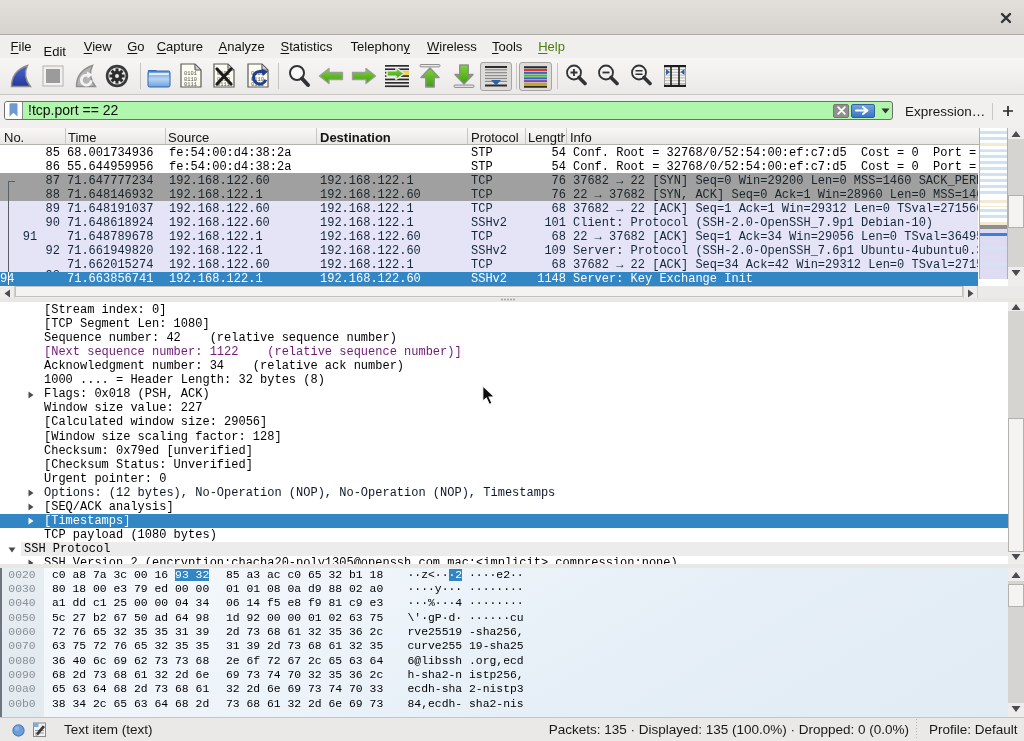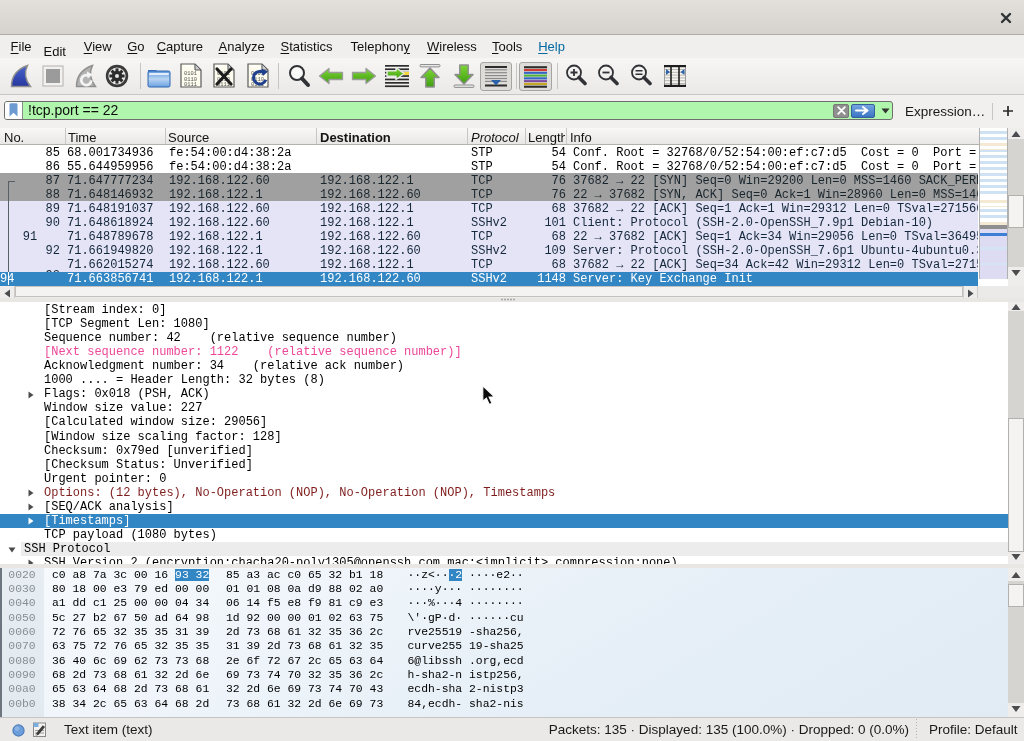--- a/index.html
+++ b/index.html
@@ -16,21 +16,21 @@
 <div class="a" style="left:10.6px;top:38.5px;font-size:13px;color:#111"><u>F</u>ile</div>
 <div class="a" style="left:43.5px;top:44px;font-size:13px;color:#111"><u>E</u>dit</div>
 <div class="a" style="left:83.7px;top:38.5px;font-size:13px;color:#111"><u>V</u>iew</div>
 <div class="a" style="left:127.2px;top:38.5px;font-size:13px;color:#111"><u>G</u>o</div>
 <div class="a" style="left:156.7px;top:38.5px;font-size:13px;color:#111"><u>C</u>apture</div>
 <div class="a" style="left:218.5px;top:38.5px;font-size:13px;color:#111"><u>A</u>nalyze</div>
 <div class="a" style="left:280.5px;top:38.5px;font-size:13px;color:#111"><u>S</u>tatistics</div>
 <div class="a" style="left:350.6px;top:38.5px;font-size:13px;color:#111">Telephon<u>y</u></div>
 <div class="a" style="left:427.0px;top:38.5px;font-size:13px;color:#111"><u>W</u>ireless</div>
 <div class="a" style="left:492.0px;top:38.5px;font-size:13px;color:#111"><u>T</u>ools</div>
-<div class="a" style="left:538.2px;top:38.5px;font-size:13px;color:#0369a1"><u>H</u>elp</div>
+<div class="a" style="left:538.2px;top:38.5px;font-size:13px;color:#4d7c0f"><u>H</u>elp</div>
 <div class="a" style="left:0;top:58px;width:1024px;height:37px;background:linear-gradient(#f7f6f5,#ebe9e7);border-bottom:1px solid #c9c7c4;box-sizing:border-box"></div>
 <svg width="0" height="0" style="position:absolute">
       <defs>
 <linearGradient id="gblue" x1="0" y1="0" x2="0" y2="1">
           <stop offset="0" stop-color="#4a66cf"></stop>
           <stop offset="1" stop-color="#26379e"></stop>
         </linearGradient>
 <linearGradient id="gfold" x1="0" y1="0" x2="0" y2="1">
           <stop offset="0" stop-color="#5e97dd"></stop>
           <stop offset="0.5" stop-color="#b8d4f2"></stop>
@@ -213,21 +213,21 @@
 <div class="a" style="left:905px;top:104px;font-size:13.5px;color:#181818">Expression…</div>
 <div class="a" style="left:992px;top:103px;width:1px;height:17px;background:#c8c6c3"></div>
 <svg class="a" style="left:1002px;top:105px" width="12" height="12" viewBox="0 0 12 12">
       <path d="M1 6 H11 M6 1 V11" stroke="#2a2a2a" stroke-width="1.7"></path>
     </svg>
 <div class="a" style="left:0;top:128px;width:1024px;height:17px;background:linear-gradient(#f9f8f7,#e9e7e5);border-bottom:1px solid #b5b2ae;box-sizing:border-box"></div>
 <div class="a" style="left:4px;top:130px;font-size:13px;color:#141414;">No.</div>
 <div class="a" style="left:68px;top:130px;font-size:13px;color:#141414;">Time</div>
 <div class="a" style="left:168px;top:130px;font-size:13px;color:#141414;">Source</div>
 <div class="a" style="left:320px;top:130px;font-size:13px;color:#141414;font-weight:bold;">Destination</div>
-<div class="a" style="left:471px;top:130px;font-size:13px;color:#141414;font-style:italic;">Protocol</div>
+<div class="a" style="left:471px;top:130px;font-size:13px;color:#141414;">Protocol</div>
 <div class="a" style="left:528px;top:130px;font-size:13px;color:#141414;width:37px;overflow:hidden;">Length</div>
 <div class="a" style="left:570px;top:130px;font-size:13px;color:#141414;">Info</div>
 <div class="a" style="left:65px;top:128px;width:1px;height:16px;background:#c9c7c4"></div>
 <div class="a" style="left:165px;top:128px;width:1px;height:16px;background:#c9c7c4"></div>
 <div class="a" style="left:316px;top:128px;width:1px;height:16px;background:#c9c7c4"></div>
 <div class="a" style="left:467px;top:128px;width:1px;height:16px;background:#c9c7c4"></div>
 <div class="a" style="left:525px;top:128px;width:1px;height:16px;background:#c9c7c4"></div>
 <div class="a" style="left:566px;top:128px;width:1px;height:16px;background:#c9c7c4"></div>
 <div class="a" style="left:0;top:145.00px;width:978px;height:14.07px;background:#ffffff;color:#000000;overflow:hidden">
       <div class="m a" style="left:0;top:0.8px;width:60px;text-align:right">85</div>
@@ -358,37 +358,37 @@
       <circle cx="2" cy="1.5" r="0.9" fill="#9a9a9a"></circle>
       <circle cx="5" cy="1.5" r="0.9" fill="#9a9a9a"></circle>
       <circle cx="8" cy="1.5" r="0.9" fill="#9a9a9a"></circle>
       <circle cx="11" cy="1.5" r="0.9" fill="#9a9a9a"></circle>
       <circle cx="14" cy="1.5" r="0.9" fill="#9a9a9a"></circle>
     </svg>
 <div class="a" style="left:0;top:301.5px;width:1024px;height:262.0px;background:#ffffff"></div>
 <div class="m a" style="left:44px;top:303.00px;color:#000000">[Stream index: 0]</div>
 <div class="m a" style="left:44px;top:317.06px;color:#000000">[TCP Segment Len: 1080]</div>
 <div class="m a" style="left:44px;top:331.12px;color:#000000">Sequence number: 42    (relative sequence number)</div>
-<div class="m a" style="left:44px;top:345.18px;color:#ec4899">[Next sequence number: 1122    (relative sequence number)]</div>
+<div class="m a" style="left:44px;top:345.18px;color:#701a75">[Next sequence number: 1122    (relative sequence number)]</div>
 <div class="m a" style="left:44px;top:359.24px;color:#000000">Acknowledgment number: 34    (relative ack number)</div>
 <div class="m a" style="left:44px;top:373.30px;color:#000000">1000 .... = Header Length: 32 bytes (8)</div>
 <svg class="a" style="left:27.5px;top:390.56px" width="6" height="8" viewBox="0 0 6 8">
       <path d="M0.5 0.5 L5.5 4 L0.5 7.5 Z" fill="#4c4c4c"></path>
     </svg>
 <div class="m a" style="left:44px;top:387.36px;color:#000000">Flags: 0x018 (PSH, ACK)</div>
 <div class="m a" style="left:44px;top:401.42px;color:#000000">Window size value: 227</div>
 <div class="m a" style="left:44px;top:415.48px;color:#000000">[Calculated window size: 29056]</div>
 <div class="m a" style="left:44px;top:429.54px;color:#000000">[Window size scaling factor: 128]</div>
 <div class="m a" style="left:44px;top:443.60px;color:#000000">Checksum: 0x79ed [unverified]</div>
 <div class="m a" style="left:44px;top:457.66px;color:#000000">[Checksum Status: Unverified]</div>
 <div class="m a" style="left:44px;top:471.72px;color:#000000">Urgent pointer: 0</div>
 <svg class="a" style="left:27.5px;top:488.98px" width="6" height="8" viewBox="0 0 6 8">
       <path d="M0.5 0.5 L5.5 4 L0.5 7.5 Z" fill="#4c4c4c"></path>
     </svg>
-<div class="m a" style="left:44px;top:485.78px;color:#7f1d1d">Options: (12 bytes), No-Operation (NOP), No-Operation (NOP), Timestamps</div>
+<div class="m a" style="left:44px;top:485.78px;color:#0f172a">Options: (12 bytes), No-Operation (NOP), No-Operation (NOP), Timestamps</div>
 <svg class="a" style="left:27.5px;top:503.04px" width="6" height="8" viewBox="0 0 6 8">
       <path d="M0.5 0.5 L5.5 4 L0.5 7.5 Z" fill="#4c4c4c"></path>
     </svg>
 <div class="m a" style="left:44px;top:499.84px;color:#000000">[SEQ/ACK analysis]</div>
 <div class="a" style="left:0;top:513.90px;width:1008px;height:14px;background:#3286c4"></div>
 <svg class="a" style="left:27.5px;top:517.10px" width="6" height="8" viewBox="0 0 6 8">
       <path d="M0.5 0.5 L5.5 4 L0.5 7.5 Z" fill="#ffffff"></path>
     </svg>
 <div class="m a" style="left:44px;top:513.90px;color:#ffffff">[Timestamps]</div>
 <div class="m a" style="left:44px;top:527.96px;color:#000000">TCP payload (1080 bytes)</div>
@@ -444,21 +444,21 @@
 <div class="h a" style="left:8.3px;top:653.60px;color:#888f96">0080</div>
 <div class="h a" style="left:52px;top:653.60px;color:#000">36 40 6c 69 62 73 73 68</div>
 <div class="h a" style="left:226px;top:653.60px;color:#000">2e 6f 72 67 2c 65 63 64</div>
 <div class="h a" style="left:407.5px;top:653.60px;color:#000">6@libssh .org,ecd</div>
 <div class="h a" style="left:8.3px;top:667.90px;color:#888f96">0090</div>
 <div class="h a" style="left:52px;top:667.90px;color:#000">68 2d 73 68 61 32 2d 6e</div>
 <div class="h a" style="left:226px;top:667.90px;color:#000">69 73 74 70 32 35 36 2c</div>
 <div class="h a" style="left:407.5px;top:667.90px;color:#000">h-sha2-n istp256,</div>
 <div class="h a" style="left:8.3px;top:682.20px;color:#888f96">00a0</div>
 <div class="h a" style="left:52px;top:682.20px;color:#000">65 63 64 68 2d 73 68 61</div>
-<div class="h a" style="left:226px;top:682.20px;color:#000">32 2d 6e 69 73 74 70 43</div>
+<div class="h a" style="left:226px;top:682.20px;color:#000">32 2d 6e 69 73 74 70 33</div>
 <div class="h a" style="left:407.5px;top:682.20px;color:#000">ecdh-sha 2-nistp3</div>
 <div class="h a" style="left:8.3px;top:696.50px;color:#888f96">00b0</div>
 <div class="h a" style="left:52px;top:696.50px;color:#000">38 34 2c 65 63 64 68 2d</div>
 <div class="h a" style="left:226px;top:696.50px;color:#000">73 68 61 32 2d 6e 69 73</div>
 <div class="h a" style="left:407.5px;top:696.50px;color:#000">84,ecdh- sha2-nis</div>
 <div class="a" style="left:1008px;top:567.5px;width:16px;height:149.0px;background:#eeedeb"></div>
 <div class="a" style="left:1008px;top:581px;width:16px;height:122px;background:#d6d4d1"></div>
 <div class="a" style="left:1008px;top:583.5px;width:16px;height:23px;background:#f4f3f1;border:1px solid #b3b1ae;box-sizing:border-box"></div>
 <svg class="a" style="left:1011px;top:571px" width="10" height="8" viewBox="0 0 10 8">
       <path d="M5 1 L9.5 7 H0.5 Z" fill="#4a4c50"></path>

